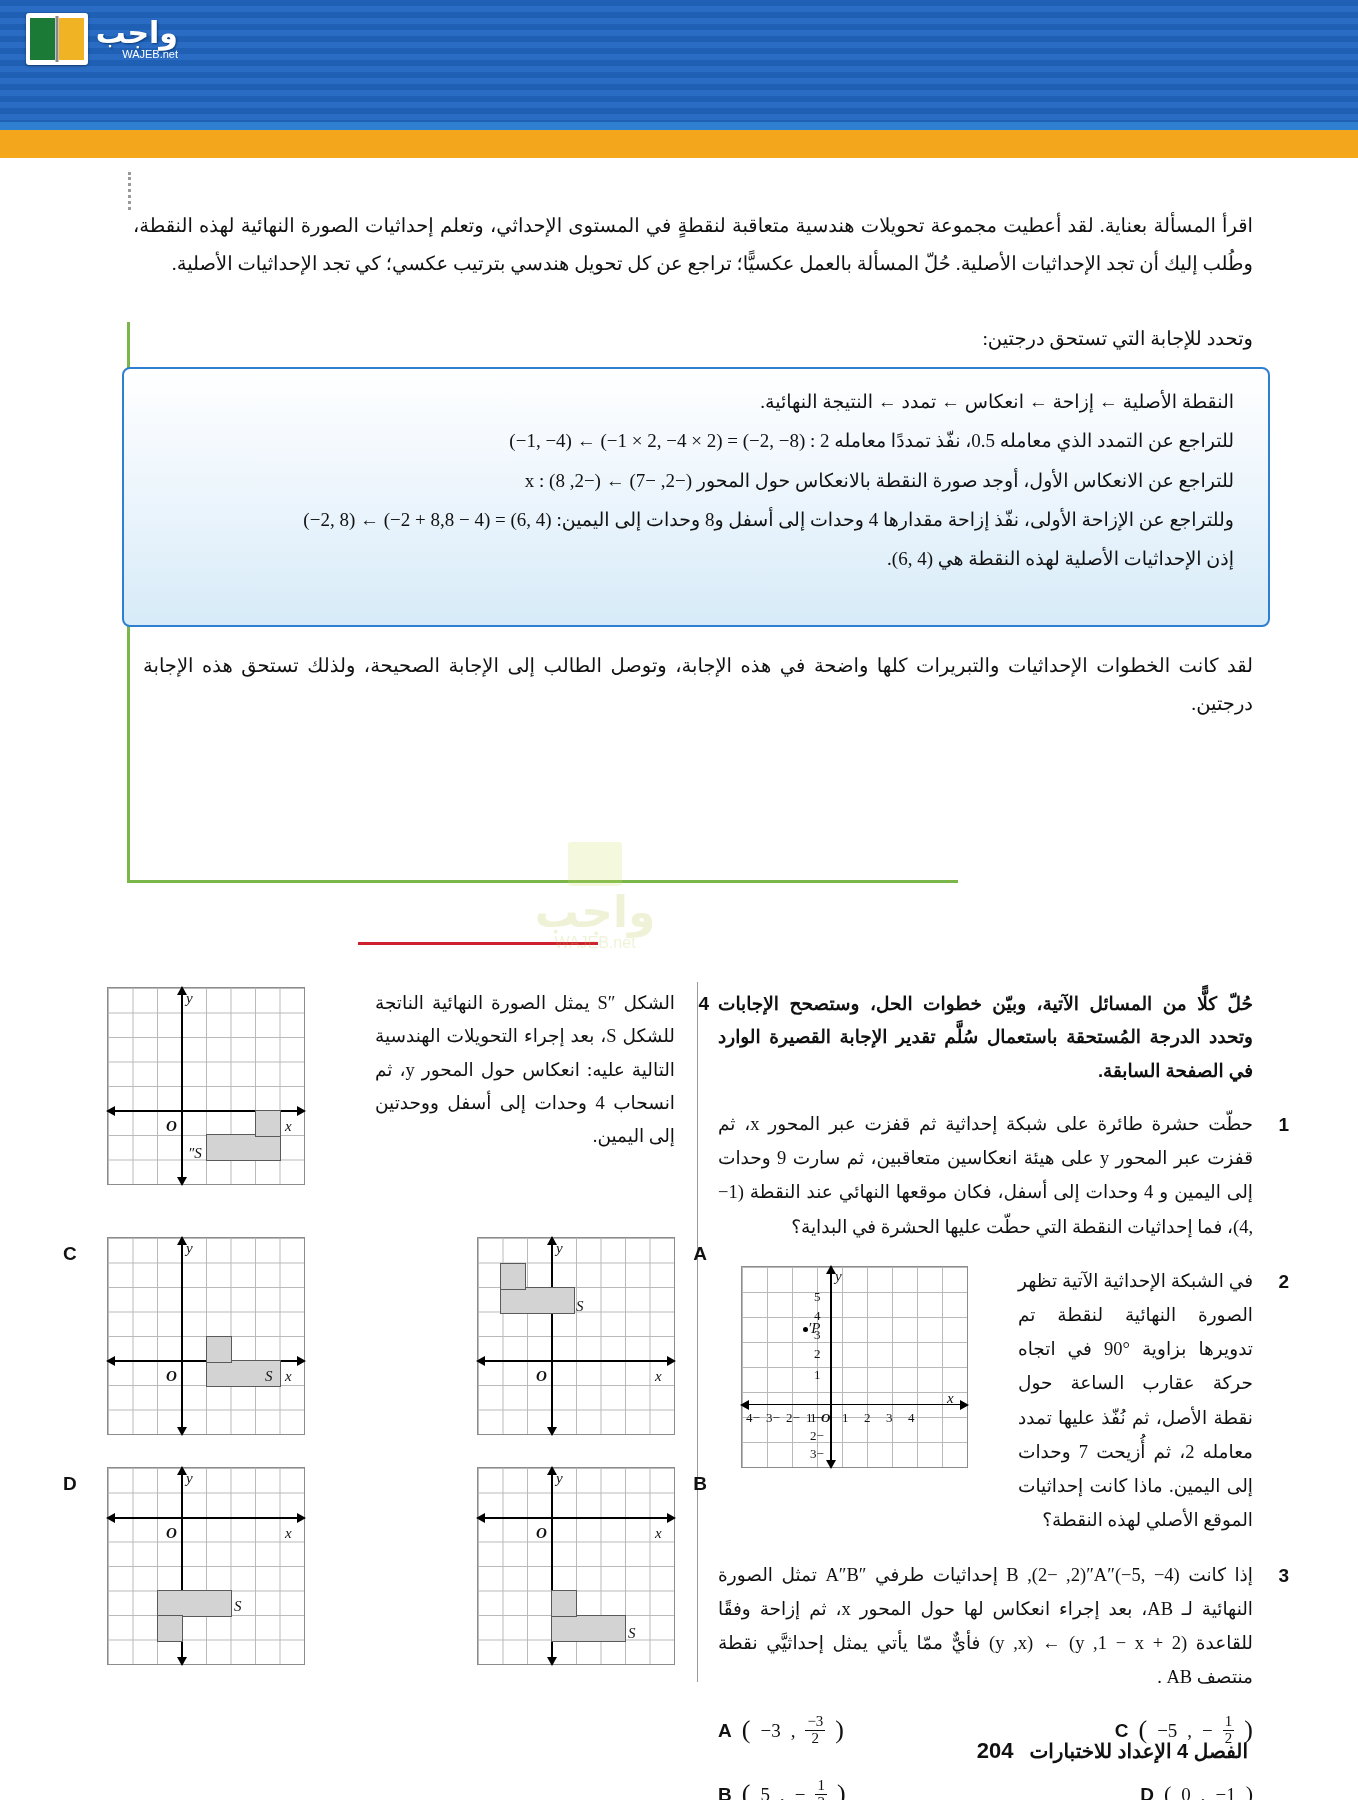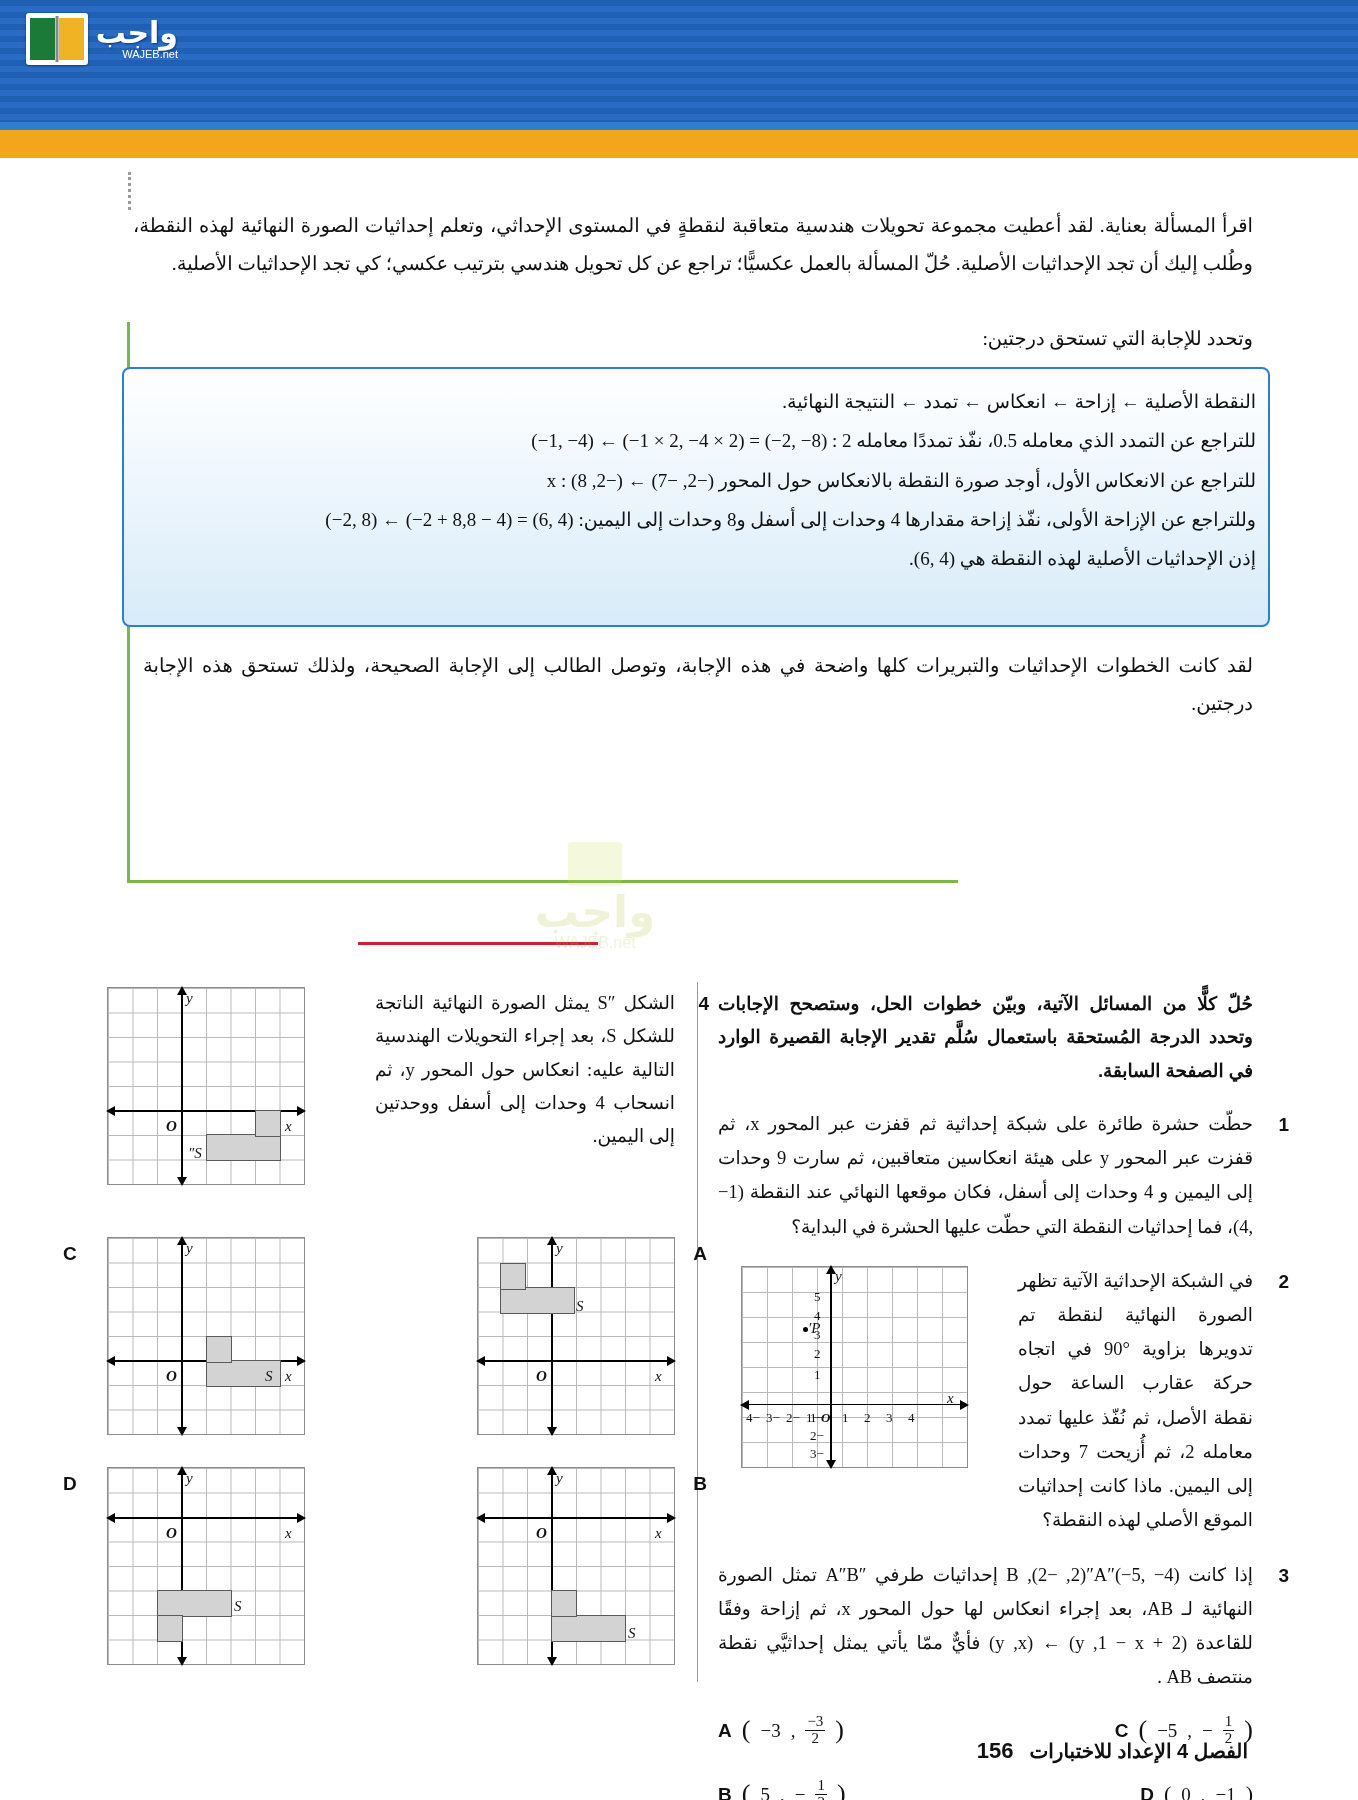--- a/index.html
+++ b/index.html
@@ -59,21 +59,21 @@
   }
   .example-line{
     position:absolute;right:105px;top:175px;width:1120px;font-size:19.5px;
   }
 
   
   .blue-box{
     position:absolute;right:88px;top:215px;width:1148px;height:260px;
     border:2px solid #2f7fd0;border-radius:8px;
     background:linear-gradient(180deg,#ffffff 0%,#eaf4fc 55%,#d7ebf8 100%);
-    padding:16px 12px;box-sizing:border-box;
+    padding:16px 34px;box-sizing:border-box;
   }
   .blue-box p{margin:0 0 6px 0;font-size:19px;line-height:1.75;text-align:right;}
 
   .after-box{
     position:absolute;right:105px;top:495px;width:1110px;font-size:19.5px;line-height:1.95;
     text-align:justify;
   }
   .green-rule{
     position:absolute;right:1228px;top:170px;width:0;height:560px;
     border-right:3px solid #7ab648;
@@ -422,16 +422,16 @@
           <div class="shape" style="left:49px;top:147px;width:24px;height:25px;"></div>
           <div class="lbl" style="left:126px;top:125px;">S</div>
         </div>
       </div>
 
     </div>
   </div>
 
   <div class="footer">
     <span>الفصل 4 الإعداد للاختبارات</span>
-    <span class="pg">156</span>
+    <span class="pg">204</span>
   </div>
 
 </div>
 
 </body></html>

